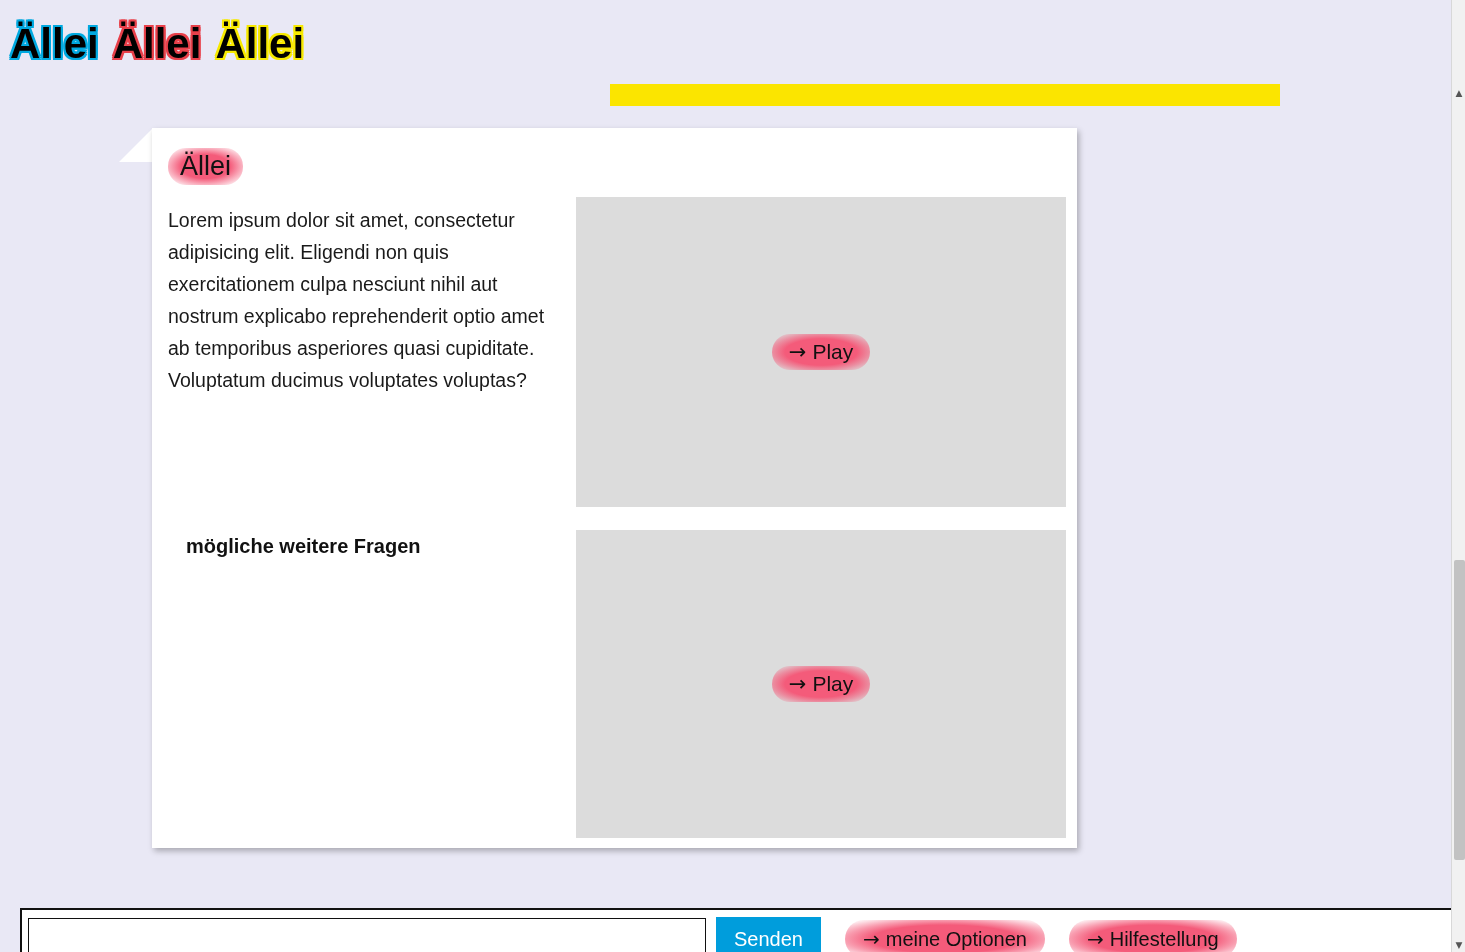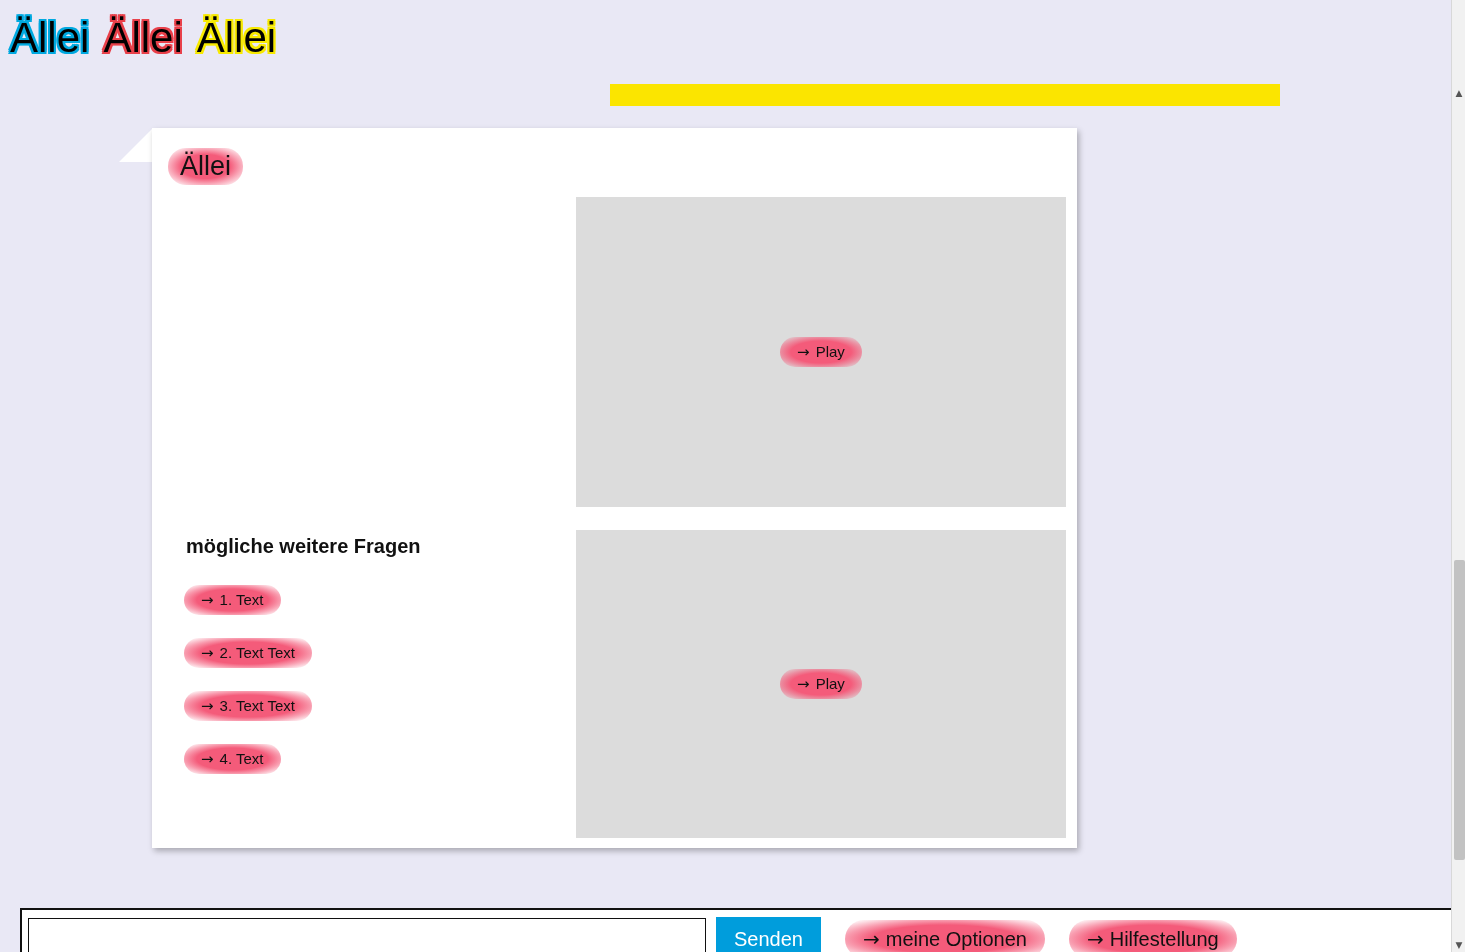--- a/index.html
+++ b/index.html
@@ -17,23 +17,23 @@
     position: relative;
     width: 1465px;
     height: 952px;
     background: #e9e8f5;
   }
 
   
   .logo {
     position: absolute;
     left: 10px;
-    top: 14px;
+    top: 20px;
     font-size: 42px;
-    font-weight: normal;
+    font-weight: bold;
     letter-spacing: 0px;
     white-space: nowrap;
   }
   .logo span { margin-right: 14px; }
   .logo .w1 {
     color: #000;
     text-shadow:
       -2px 0 #00a9e0, 0 -2px #00a9e0, 2px 0 #00a9e0, 0 2px #00a9e0,
       -2px -2px #00a9e0, 2px -2px #00a9e0, -2px 2px #00a9e0, 2px 2px #00a9e0;
   }
@@ -107,21 +107,21 @@
     display: flex;
     align-items: center;
     justify-content: center;
   }
   .media-1 { left: 576px; top: 197px; width: 490px; height: 310px; }
   .media-2 { left: 576px; top: 530px; width: 490px; height: 308px; }
 
   
   .pill {
     display: inline-block;
-    font-size: 15px;
+    font-size: 21px;
     color: #111;
     padding: 6px 17px;
     border-radius: 20px;
     border: none;
     cursor: pointer;
     white-space: nowrap;
     font-family: "Liberation Sans", sans-serif;
     background: radial-gradient(ellipse at center, #f45b7a 0%, #f45b7a 52%, rgba(244,91,122,0.6) 70%, rgba(244,91,122,0.15) 88%, rgba(244,91,122,0) 100%);
   }
   .pill .arrow { font-family: "DejaVu Sans", sans-serif; margin-right: 6px; }
@@ -213,37 +213,32 @@
   </div>
 
   <div class="yellow-strip"></div>
 
   <div class="card-corner"></div>
 
   <div class="card"></div>
 
   <div class="card-title">Ällei</div>
 
+  <div class="paragraph">Lorem ipsum dolor sit amet, consectetur adipisicing elit. Eligendi non quis exercitationem culpa nesciunt nihil aut nostrum explicabo reprehenderit optio amet ab temporibus asperiores quasi cupiditate. Voluptatum ducimus voluptates voluptas?</div>
 
   <div class="media-box media-1">
     <button class="pill"><span class="arrow">→</span><span>Play</span></button>
   </div>
 
   <div class="media-box media-2">
     <button class="pill"><span class="arrow">→</span><span>Play</span></button>
   </div>
 
   <div class="subheading">mögliche weitere Fragen</div>
 
-  <div class="qlist">
-    <button class="pill"><span class="arrow">→</span><span>1. Text</span></button>
-    <button class="pill"><span class="arrow">→</span><span>2. Text Text</span></button>
-    <button class="pill"><span class="arrow">→</span><span>3. Text Text</span></button>
-    <button class="pill"><span class="arrow">→</span><span>4. Text</span></button>
-  </div>
 
   <div class="bottom-bar">
     <input class="text-input" type="text" value="" placeholder="" style="">
     <button class="send-button">Senden</button>
     <button class="pill"><span class="arrow">→</span><span>meine Optionen</span></button>
     <button class="pill"><span class="arrow">→</span><span>Hilfestellung</span></button>
   </div>
 
   <div class="scrollbar">
     <div class="sb-arrow up">▲</div>

